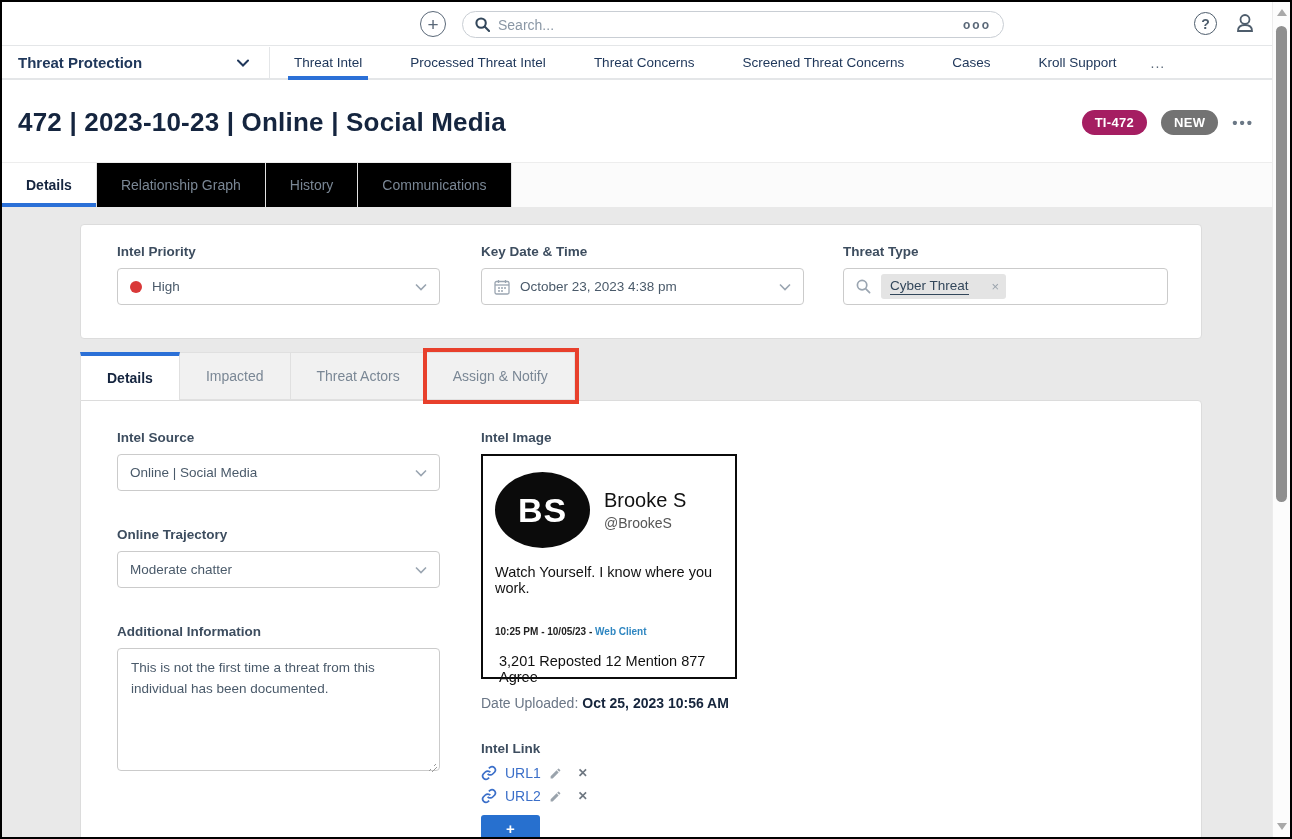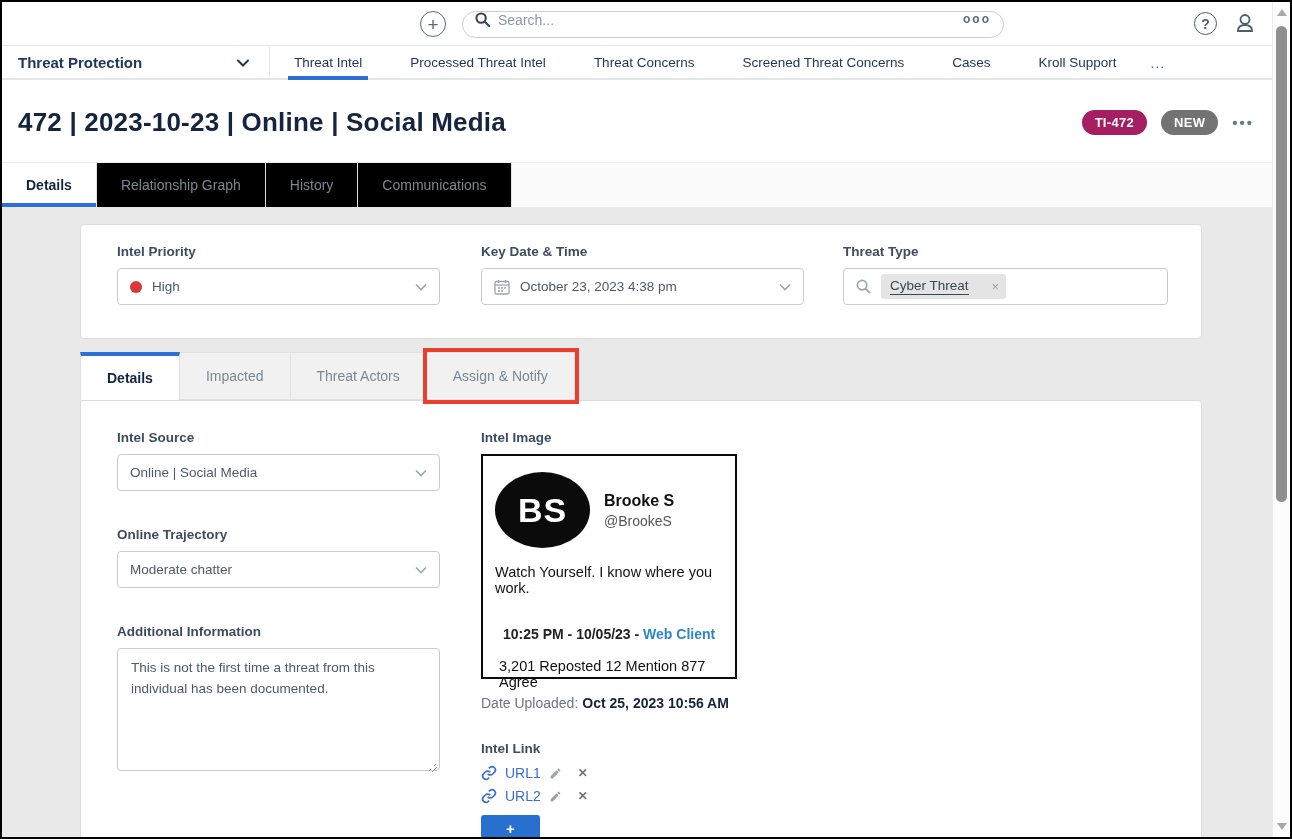--- a/index.html
+++ b/index.html
@@ -2,21 +2,21 @@
 <html><head>
 <meta charset="utf-8">
 <style>
   * { margin:0; padding:0; box-sizing:border-box; font-family:"Liberation Sans", sans-serif; }
   html,body { width:1292px; height:839px; overflow:hidden; background:#fff; }
   .frame { position:relative; width:1292px; height:839px; border:2px solid #000; background:#fff; overflow:hidden; }
 
   
   .topbar { position:absolute; left:0; top:0; width:1274px; height:44px; background:#fff; border-bottom:1px solid #E4E6E8; }
   .plus-circle { position:absolute; left:418px; top:9px; width:26px; height:26px; border:1.6px solid #5A6878; border-radius:50%; color:#5A6878; display:flex; align-items:center; justify-content:center; font-size:19px; font-weight:400; line-height:1; cursor:pointer; }
-  .search-pill { position:absolute; left:460px; top:9px; width:542px; height:27px; border:1px solid #C9CED4; border-radius:14px; display:flex; align-items:flex-start; padding:0 12px; color:#8A97A5; }
+  .search-pill { position:absolute; left:460px; top:9px; width:542px; height:27px; border:1px solid #C9CED4; border-radius:14px; display:flex; align-items:center; padding:0 12px; color:#8A97A5; }
   .search-pill .mag { margin-right:8px; }
   .search-pill input { border:none; outline:none; flex:1; font-size:14px; color:#33475B; background:transparent; }
   .search-pill input::placeholder { color:#8A97A5; }
   .search-ooo { font-size:12px; letter-spacing:2px; color:#5A6878; font-weight:700; cursor:pointer; }
   .help-icn { position:absolute; left:1192px; top:10px; width:23px; height:23px; border:1.8px solid #4E5D6C; border-radius:50%; color:#4E5D6C; font-size:14px; font-weight:700; display:flex; align-items:center; justify-content:center; cursor:pointer; }
   .user-icn { position:absolute; left:1231px; top:9px; cursor:pointer; }
 
   
   .navbar { position:absolute; left:0; top:45px; width:1274px; height:33px; background:#fff; border-bottom:2px solid #E4E6E8; display:flex; align-items:stretch; }
   .app-select { width:268px; display:flex; align-items:center; justify-content:space-between; padding:0 20px 0 16px; border-right:1px solid #E4E6E8; cursor:pointer; }
@@ -65,24 +65,24 @@
   .col-right { position:absolute; left:400px; top:29px; width:400px; }
   .gap28 { height:36px; }
   textarea.addl { width:323px; height:123px; border:1px solid #CBCBCB; border-radius:4px; resize:none; padding:9px 13px; font-size:13.5px; color:#4A5A6A; line-height:1.55; outline:none; }
   .resize-grip { position:absolute; right:3px; bottom:3px; width:9px; height:9px; background:
      linear-gradient(135deg, transparent 0 50%, #9a9a9a 50% 55%, transparent 55% 70%, #9a9a9a 70% 75%, transparent 75%); pointer-events:none; }
 
   
   .tweet { width:256px; height:225px; border:2px solid #0B0B0B; background:#fff; padding:16px 12px; position:relative; }
   .tweet-head { display:flex; align-items:center; gap:14px; }
   .avatar { width:95px; height:76px; background:#0B0B0B; border-radius:50%; color:#fff; display:flex; align-items:center; justify-content:center; font-size:34px; font-weight:700; letter-spacing:1px; flex:0 0 auto; }
-  .t-author { font-size:16px; font-weight:700; color:#111; }
+  .t-author { font-size:20px; font-weight:400; color:#111; }
   .t-handle { font-size:14px; color:#555; margin-top:3px; }
   .t-text { font-size:14.5px; font-weight:400; color:#111; margin-top:16px; }
-  .t-meta { font-size:14px; font-weight:700; color:#222; margin-top:30px;margin-left:8px; }
+  .t-meta { font-size:10px; font-weight:700; color:#222; margin-top:30px; }
   .t-meta .client { color:#2E86C1; }
   .t-stats { font-size:14.5px; font-weight:400; color:#111; margin-top:16px; padding-left:4px; }
 
   .date-up { margin-top:16px; font-size:14px; color:#6A7686; }
   .date-up b { color:#16253C; font-weight:700; margin-left:4px; }
 
   .intel-link-label { margin-top:30px; }
   .url-row { display:flex; align-items:center; gap:8px; margin-bottom:7px; }
   .url-row a { font-size:14px; color:#3B6FC9; text-decoration:none; cursor:pointer; }
   .url-x { color:#6E7781; font-size:12px; font-weight:700; cursor:pointer; margin-left:8px; }

